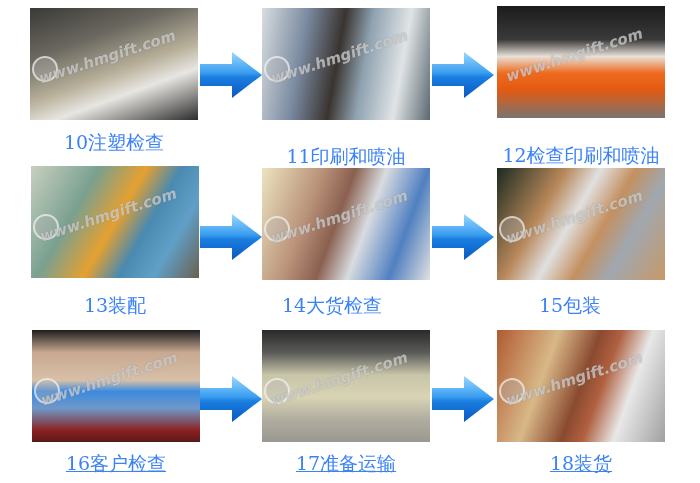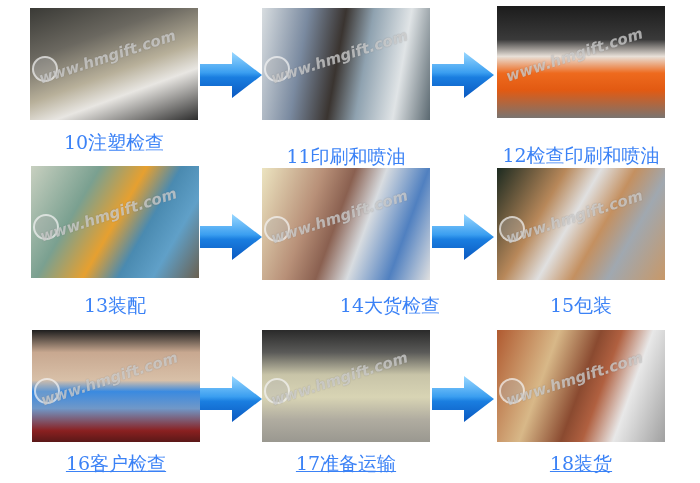--- a/index.html
+++ b/index.html
@@ -72,32 +72,32 @@
 
 <svg class="arrow" style="left:200px;top:214px;" viewBox="0 0 62 46">
     <path d="M0 12 H32 V0 L62 23 L32 46 V34 H0 Z" fill="url(#ag)"></path>
   </svg>
 
 <div class="photo p14" style="left:262px;top:168px;">
     <div class="bg"></div>
     <div class="wm-circle"></div>
     <div class="wm">www.hmgift.com</div>
   </div>
-<div class="label" style="left:240px;top:293px;text-align:right;">14大货检查</div>
+<div class="label" style="left:232px;top:293px;">14大货检查</div>
 
 <svg class="arrow" style="left:432px;top:214px;" viewBox="0 0 62 46">
     <path d="M0 12 H32 V0 L62 23 L32 46 V34 H0 Z" fill="url(#ag)"></path>
   </svg>
 
 <div class="photo p15" style="left:497px;top:168px;">
     <div class="bg"></div>
     <div class="wm-circle"></div>
     <div class="wm">www.hmgift.com</div>
   </div>
-<div class="label" style="left:481px;top:293px;">15包装</div>
+<div class="label" style="left:470px;top:293px;">15包装</div>
 
 <div class="photo p16" style="left:32px;top:330px;">
     <div class="bg"></div>
     <div class="wm-circle"></div>
     <div class="wm">www.hmgift.com</div>
   </div>
 <div class="label" style="left:16px;top:451px;text-decoration:underline;">16客户检查</div>
 
 <svg class="arrow" style="left:200px;top:376px;" viewBox="0 0 62 46">
     <path d="M0 12 H32 V0 L62 23 L32 46 V34 H0 Z" fill="url(#ag)"></path>

